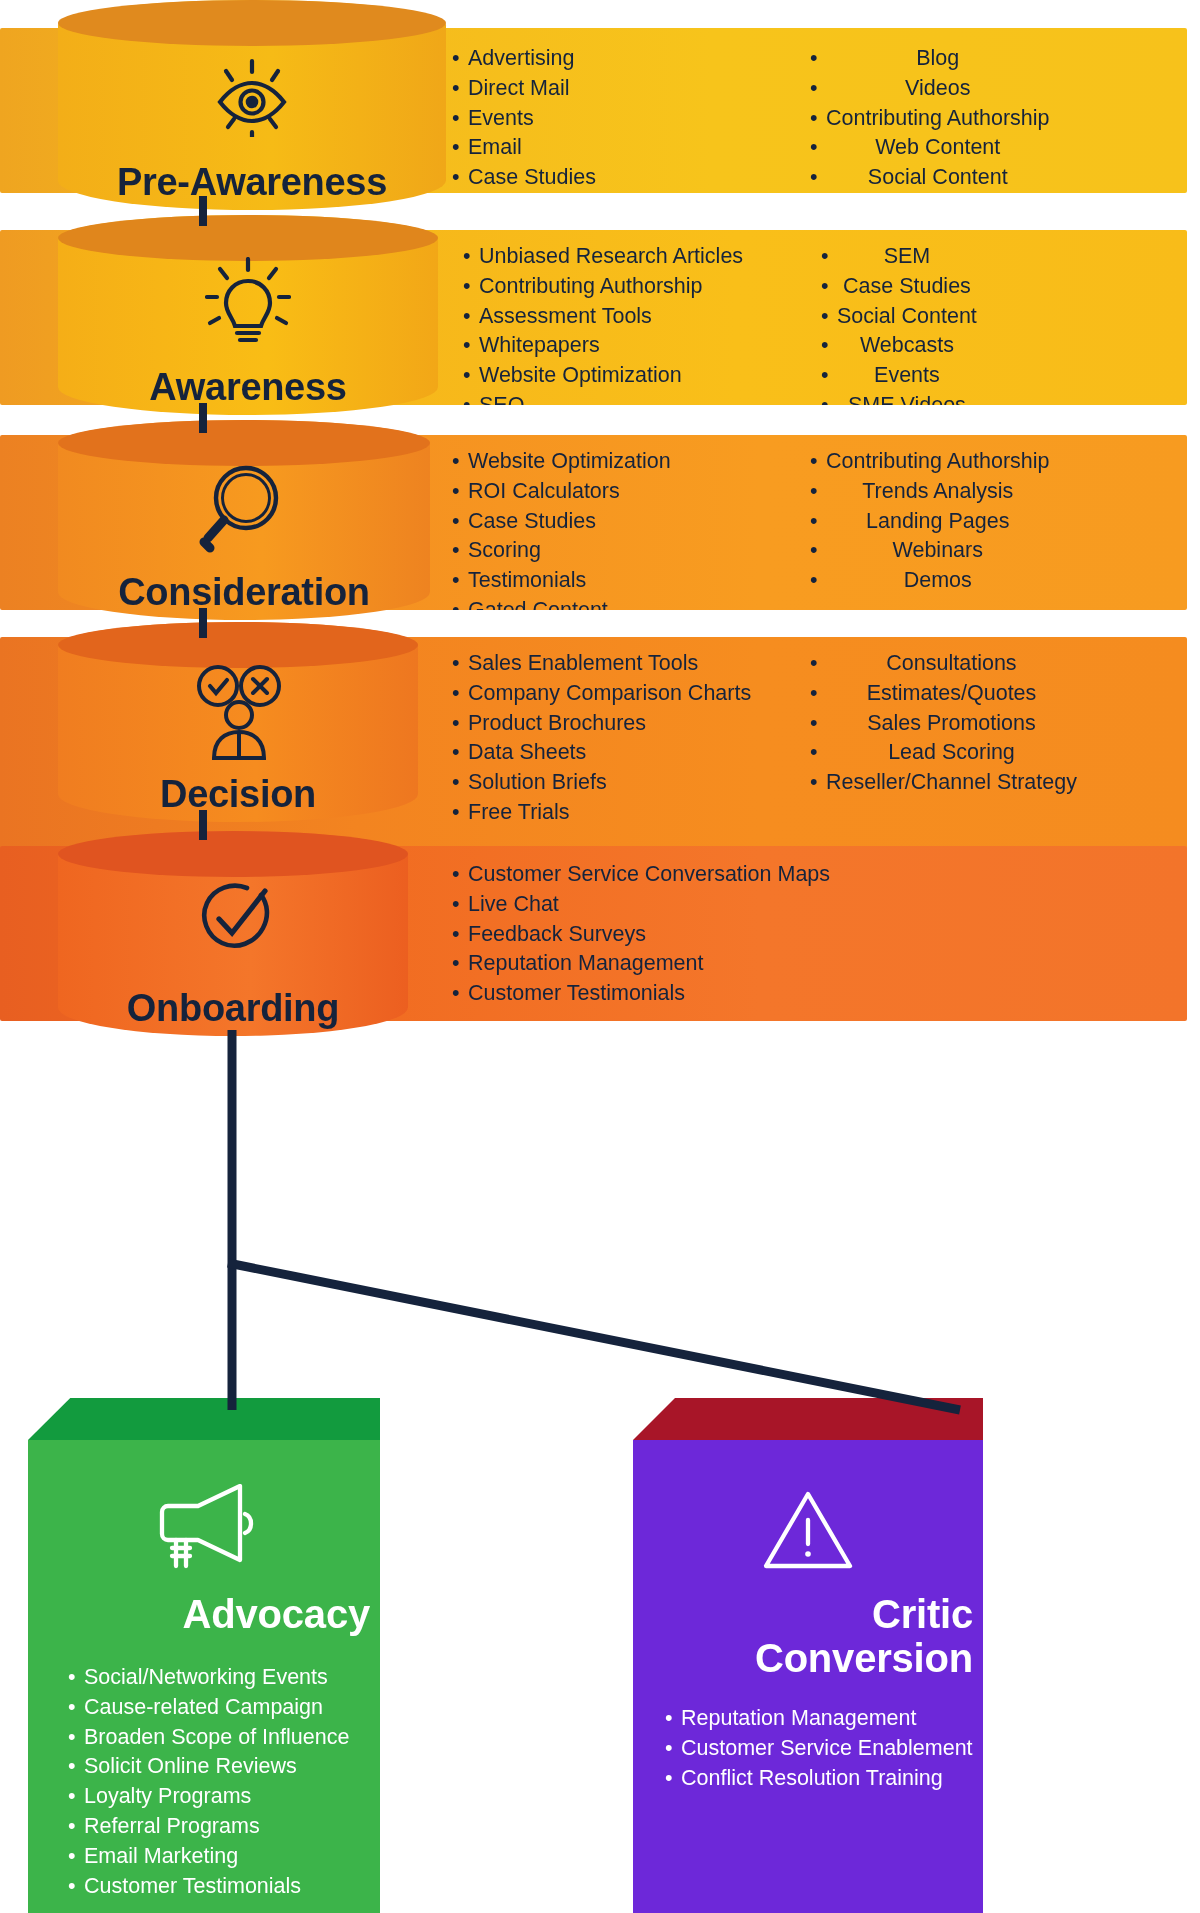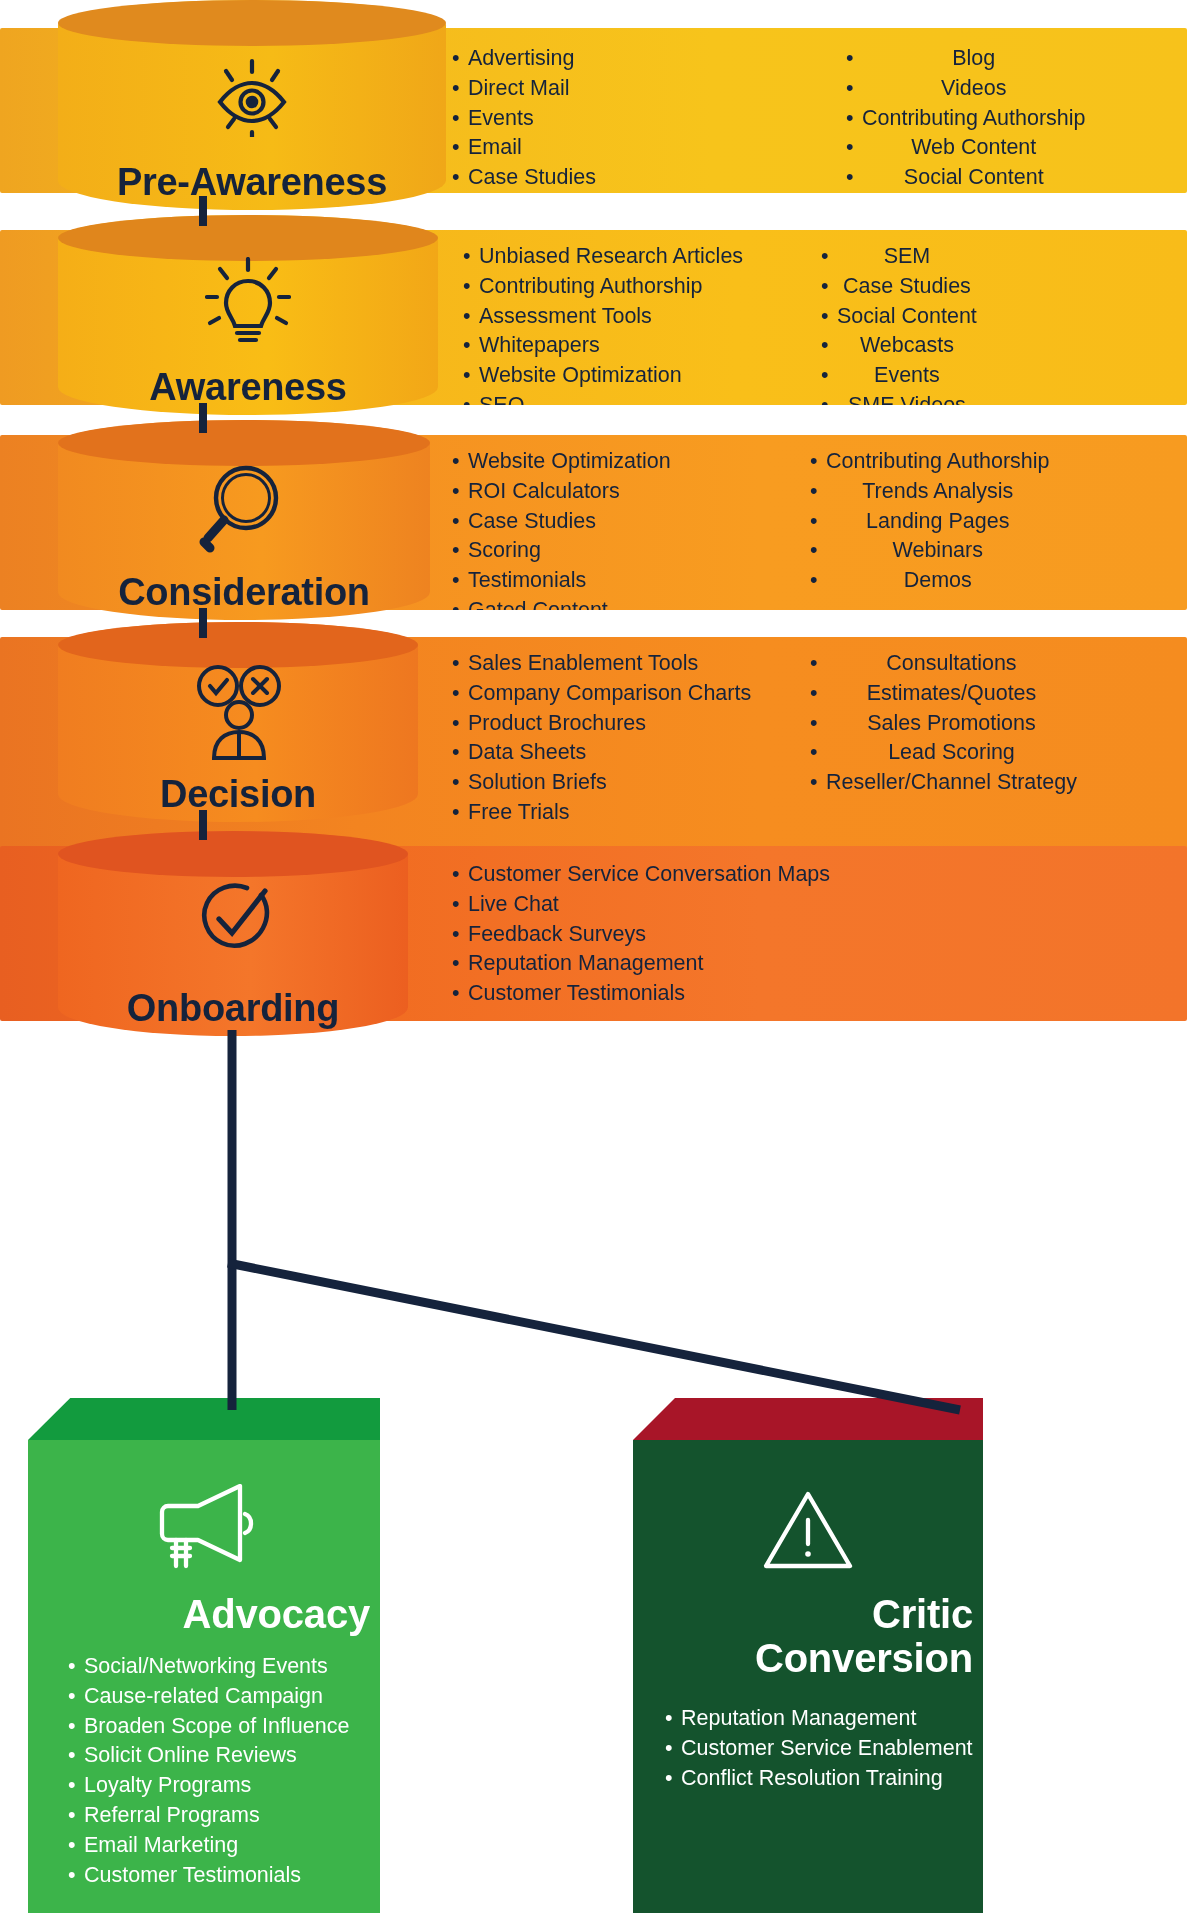--- a/index.html
+++ b/index.html
@@ -124,21 +124,21 @@
 
 <div id="stage">
 
   <svg class="connector" viewBox="0 0 1200 1913">
     <line x1="232" y1="1030" x2="232" y2="1410" stroke="#15233c" stroke-width="9"></line>
     <line x1="228" y1="1263" x2="960" y2="1410" stroke="#15233c" stroke-width="9"></line>
   </svg>
 
   <div class="stage-row" style="top:0px;height:215px;">
     <div class="band" style="top:28px;height:165px;width:1187px;background:linear-gradient(90deg,#efa520 0%,#f5b91d 24%,#f7c41b 60%,#f7c21b 100%);">
-      <div class="band-inner" style="padding-top:16px;gap:36px;">
+      <div class="band-inner" style="padding-top:16px;">
         <ul class="col c1">
           <li>Advertising</li>
           <li>Direct Mail</li>
           <li>Events</li>
           <li>Email</li>
           <li>Case Studies</li>
         </ul>
         <ul class="col c2">
           <li>Blog</li>
           <li>Videos</li>
@@ -327,36 +327,36 @@
             <path d="M18 22 h30 l42 -20 v74 l-42 -20 h-30 a6 6 0 0 1 -6 -6 v-22 a6 6 0 0 1 6 -6 z"></path>
             <path d="M95 30 c8 3, 8 16, 0 19"></path>
             <path d="M26 56 v26"></path>
             <path d="M36 56 v26"></path>
             <line x1="22" y1="64" x2="40" y2="64"></line>
             <line x1="22" y1="72" x2="40" y2="72"></line>
           </svg>
         </span>
       </div>
       <div class="btitle" style="margin-top:18px;">Advocacy</div>
-      <ul style="margin-top:16px;padding-left:30px;">
+      <ul style="margin-top:27px;padding-left:30px;">
         <li>Social/Networking Events</li>
         <li>Cause-related Campaign</li>
         <li>Broaden Scope of Influence</li>
         <li>Solicit Online Reviews</li>
         <li>Loyalty Programs</li>
         <li>Referral Programs</li>
         <li>Email Marketing</li>
         <li>Customer Testimonials</li>
       </ul>
     </div>
   </div>
 
   <div class="box3d" style="left:633px;top:1398px;width:350px;height:515px;">
     <div class="topface" style="background:#a81528;clip-path:polygon(12% 0,100% 0,100% 100%,0 100%);"></div>
-    <div class="front" style="background:#14532d;padding:34px 10px 0 10px;">
+    <div class="front" style="background:#6d28d9;padding:34px 10px 0 10px;">
       <div style="display:flex;justify-content:center;margin-top:14px;">
         <span>
           <svg width="92" height="84" viewBox="0 0 92 84" fill="none" stroke="#ffffff" stroke-width="4.3" stroke-linecap="round" stroke-linejoin="round">
             <path d="M46 6 L88 78 H4 Z"></path>
             <line x1="46" y1="32" x2="46" y2="56"></line>
             <circle cx="46" cy="66" r="2.8" fill="#ffffff" stroke="none"></circle>
           </svg>
         </span>
       </div>
       <div class="btitle" style="margin-top:16px;">Critic</div>

